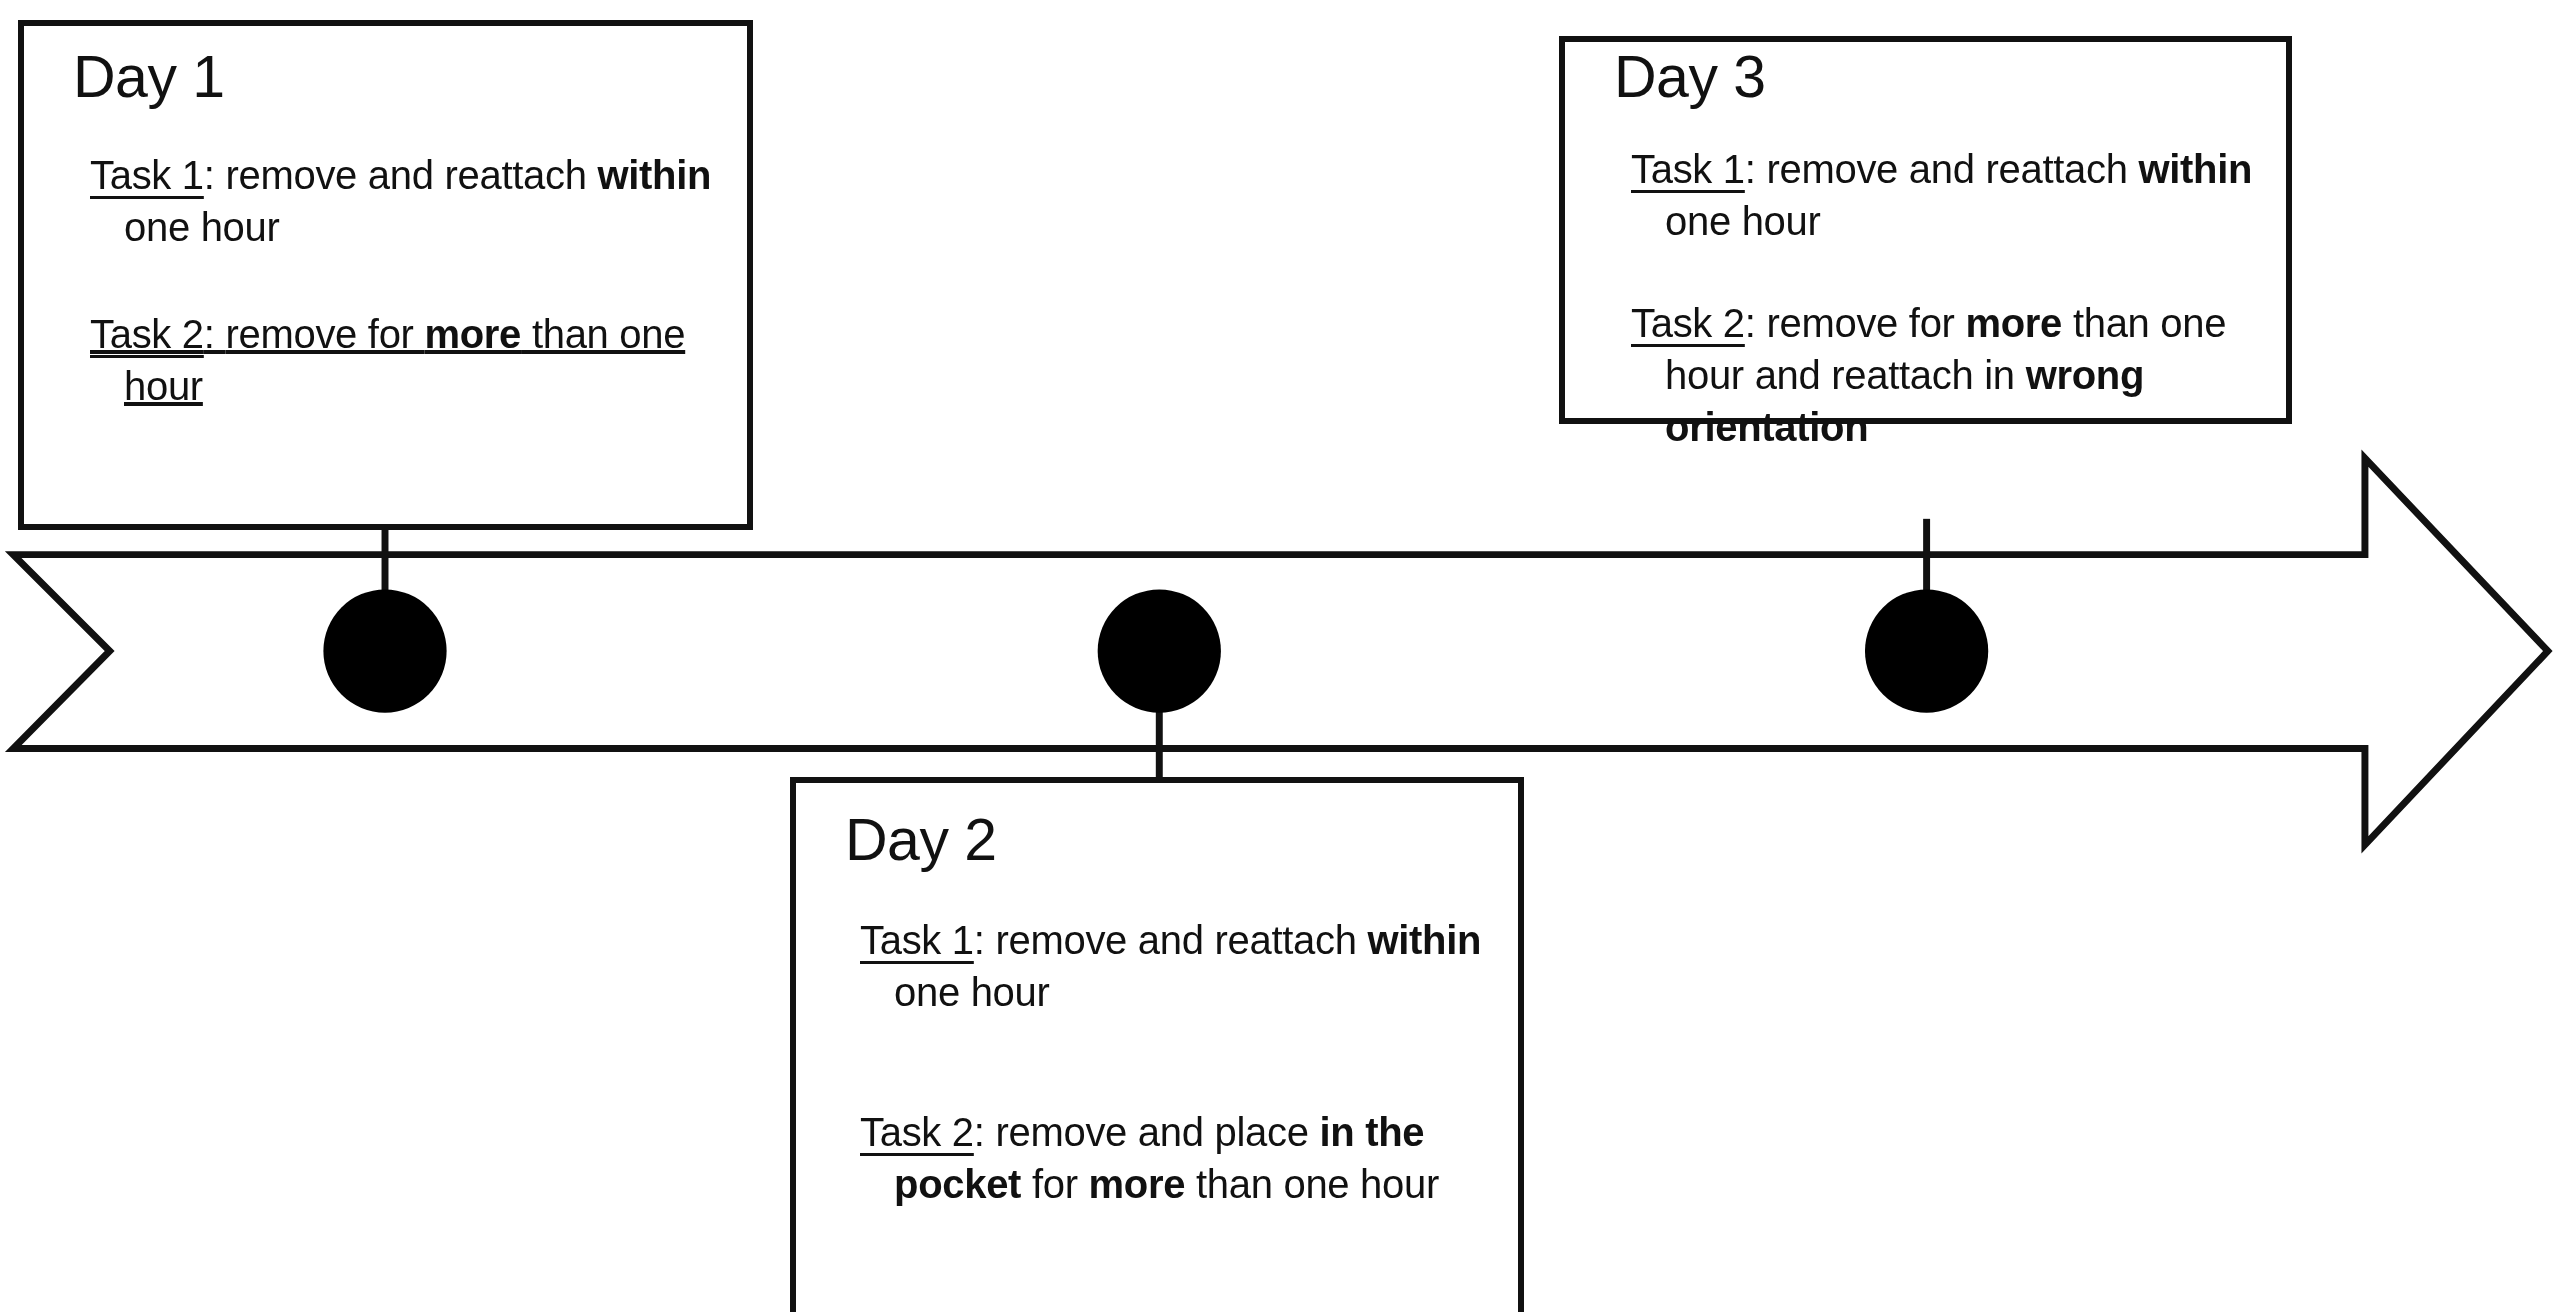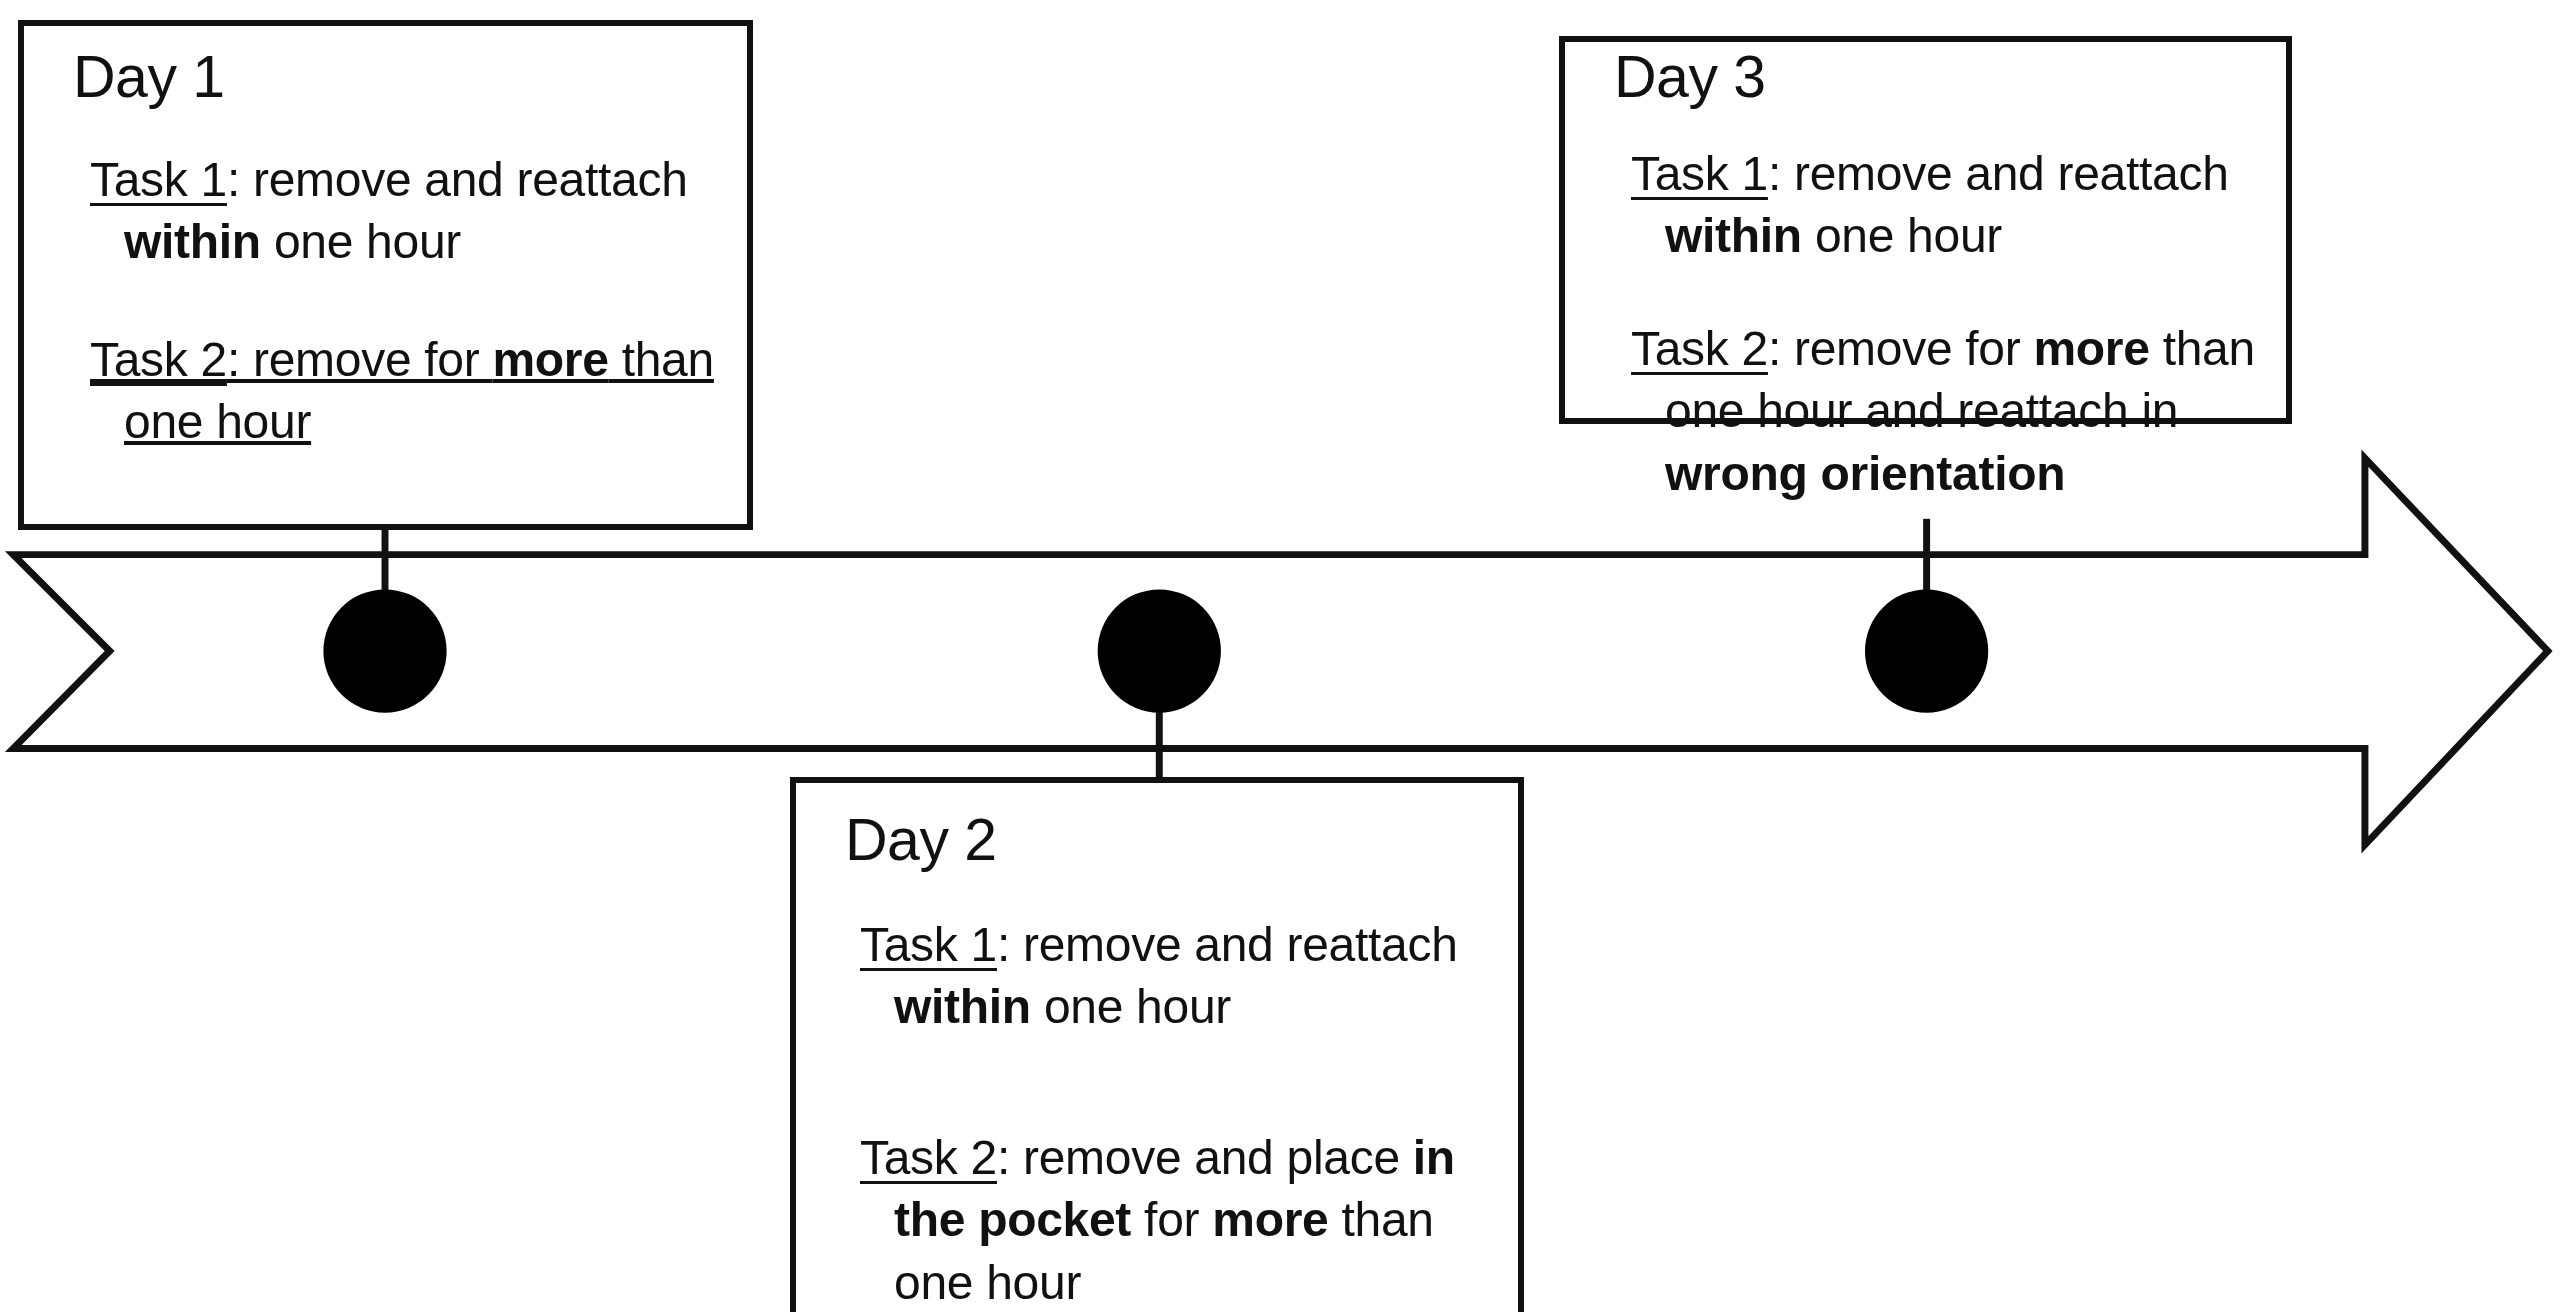--- a/index.html
+++ b/index.html
@@ -50,21 +50,21 @@
   #box-day3 .day-title { margin: 6px 0 0 49px; }
   #box-day2 .day-title { margin: 28px 0 0 49px; }
 
   .task-list {
     margin: 0;
     padding: 0;
     list-style: none;
   }
   .task {
     color: #111111;
-    font-size: 48px;
+    font-size: 40px;
     line-height: 1.30;
     padding-left: 56px;
     text-indent: -34px;
     letter-spacing: -0.3px;
   }
   #box-day1 .task-list { margin-top: 42px; margin-left: 44px; margin-right: 24px; }
   #box-day1 .task + .task { margin-top: 55px; text-decoration: underline; }
 
   #box-day3 .task-list { margin-top: 36px; margin-left: 44px; margin-right: 20px; }
   #box-day3 .task + .task { margin-top: 50px; }

